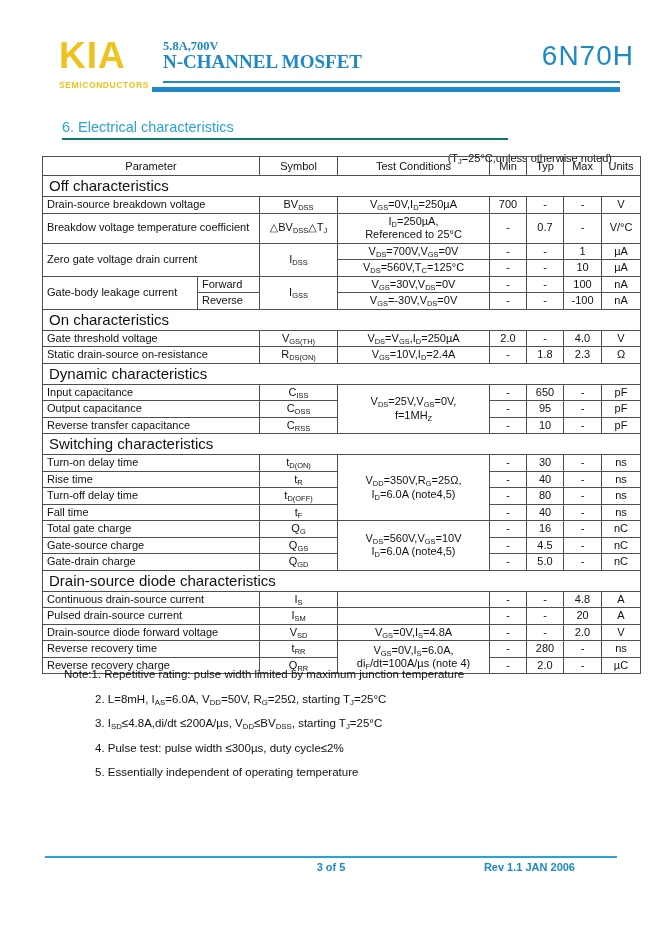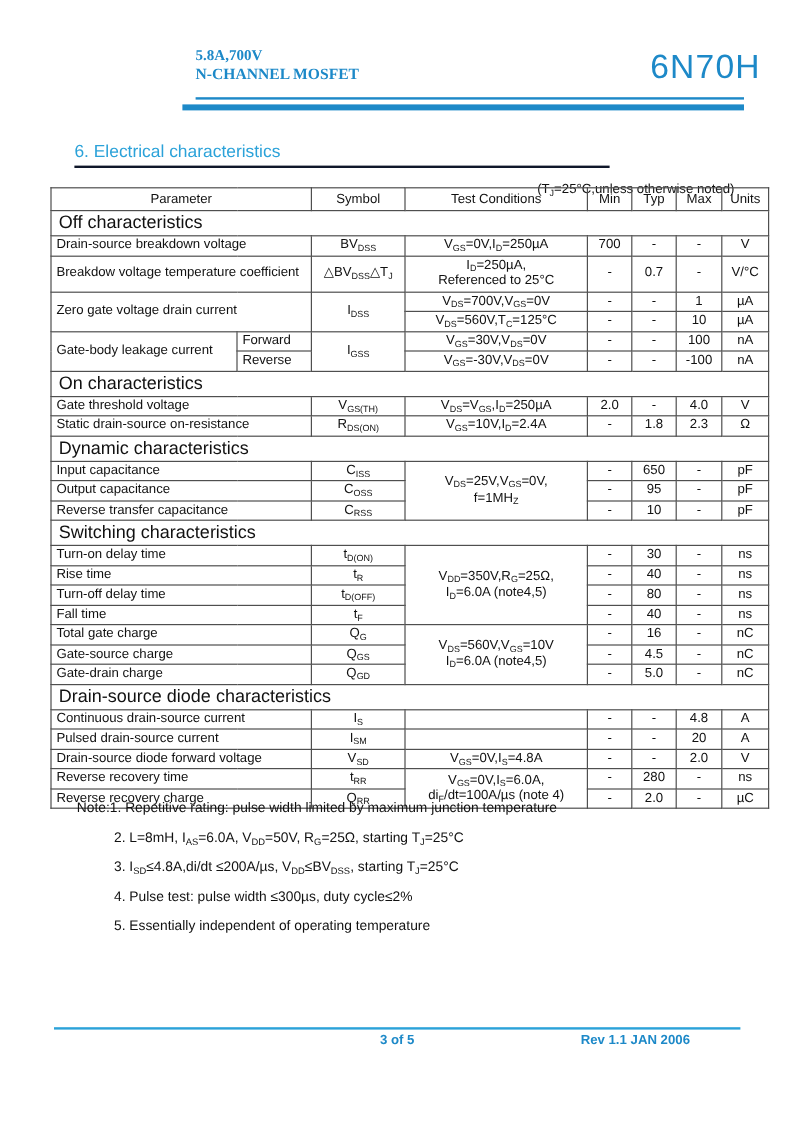--- a/index.html
+++ b/index.html
@@ -5,28 +5,28 @@
   html,body{margin:0;padding:0;background:#e8e8e8;}
   .page{position:relative;width:662px;height:936px;background:#ffffff;margin:0 auto;
         font-family:"Liberation Sans",sans-serif;color:#111;overflow:hidden;}
 
   
   .logo{position:absolute;left:59px;top:36px;width:100px;}
   .logo-text{font-size:37px;font-weight:bold;color:#efc31f;letter-spacing:1px;line-height:40px;}
   .logo-sub{font-size:8.5px;font-weight:bold;color:#efc31f;letter-spacing:.6px;margin-top:4px;}
   .subtitle{position:absolute;left:163px;top:39px;color:#1d89c8;font-weight:bold;font-family:Liberation Serif, serif;}
   .subtitle .l1{font-size:12.5px;line-height:15px;}
-  .subtitle .l2{font-size:13px;line-height:16px;}
+  .subtitle .l2{font-size:19px;line-height:16px;}
   .part-number{position:absolute;right:28px;top:40px;color:#1d89c8;font-size:28px;letter-spacing:1px;}
   .rule-thin{position:absolute;left:163px;right:42px;top:81px;height:1.5px;background:#1d89c8;}
   .rule-thick{position:absolute;left:152px;right:42px;top:87px;height:5px;background:#1d89c8;}
 
   
   .sec-title{position:absolute;left:62px;top:119px;width:446px;color:#2ba2d9;font-size:14.5px;
-             padding-bottom:3px;border-bottom:2px solid #0f172a;}
+             padding-bottom:3px;border-bottom:2px solid #0f766e;}
   .cond-note{position:absolute;right:50px;top:152px;font-size:11px;color:#111;}
 
   
   .tbl-wrap{position:absolute;left:42px;top:156px;}
   table{border-collapse:collapse;width:598px;table-layout:fixed;}
   th,td{border:1px solid #4f4f4f;font-size:11px;font-weight:normal;text-align:center;
         padding:1px 4px;line-height:13.5px;color:#111;}
   thead th{padding:2px 4px;line-height:14px;}
   td.l{text-align:left;}
   tr.sec td{text-align:left;font-size:15px;padding:3px 6px;line-height:14px;}
@@ -41,20 +41,24 @@
   .footer-rule{position:absolute;left:45px;right:45px;top:856px;height:2px;background:#2ba2d9;}
   .footer-page{position:absolute;left:50%;transform:translateX(-50%);top:861px;
                color:#1d89c8;font-size:11px;font-weight:bold;}
   .footer-rev{position:absolute;right:87px;top:861px;color:#1d89c8;font-size:11px;font-weight:bold;}
 </style>
 </head>
 <body>
 
 <div class="page">
 
+  <div class="logo">
+    <div class="logo-text">KIA</div>
+    <div class="logo-sub">SEMICONDUCTORS</div>
+  </div>
   <div class="subtitle">
     <div class="l1">5.8A,700V</div>
     <div class="l2">N-CHANNEL MOSFET</div>
   </div>
   <div class="part-number">6N70H</div>
   <div class="rule-thin"></div>
   <div class="rule-thick"></div>
 
   <div class="sec-title">6.  Electrical characteristics</div>
   <div class="cond-note">(T<sub>J</sub>=25°C,unless otherwise noted)</div>

